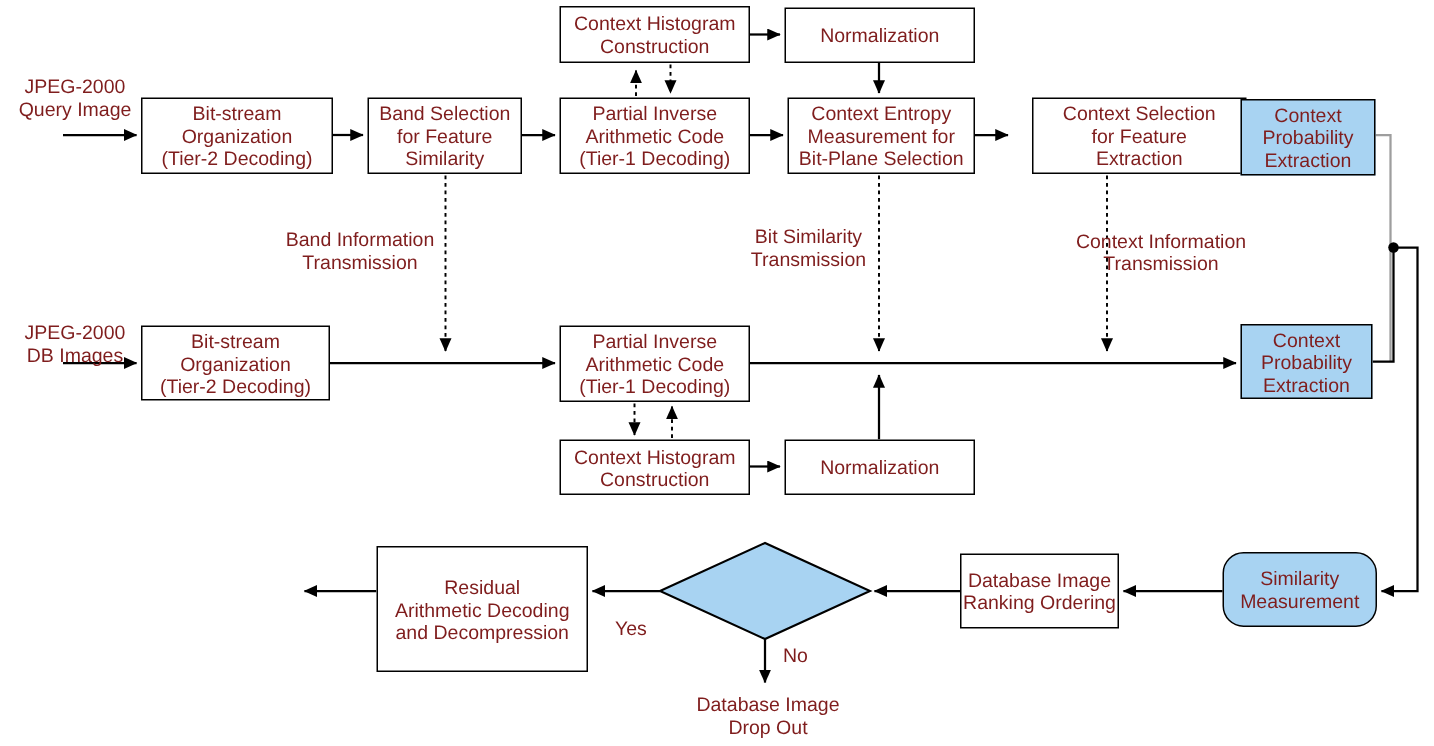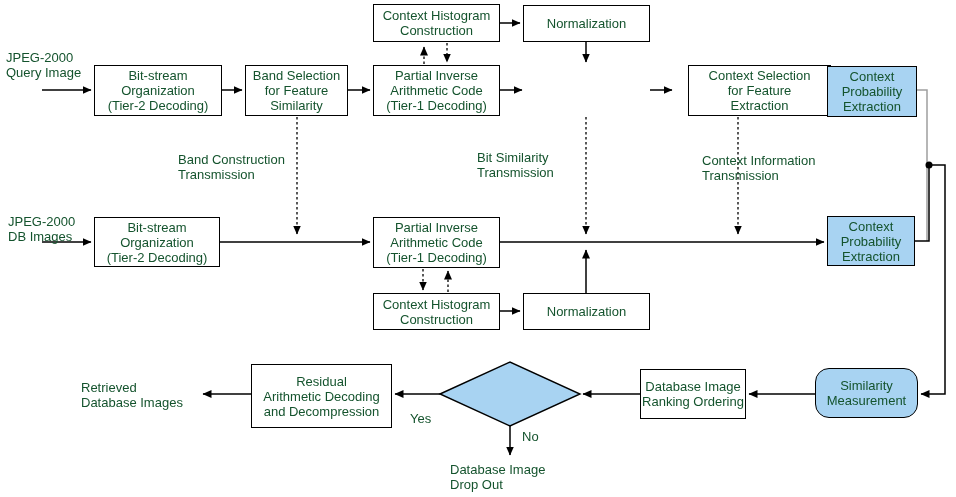--- a/index.html
+++ b/index.html
@@ -1,28 +1,28 @@
 <!DOCTYPE html>
 <html><head>
 <meta charset="utf-8">
 <style>
   html,body{margin:0;padding:0;background:#fff;}
   #canvas{
     position:relative;width:956px;height:497px;background:#ffffff;
-    font-family:"Liberation Sans", sans-serif;color:#14532d;overflow:hidden;
+    font-family:"Liberation Sans", sans-serif;color:#7f1d1d;overflow:hidden;
   }
   #wires{position:absolute;left:0;top:0;}
   .box{
     position:absolute;border:1.4px solid #000;background:#fff;
     display:flex;align-items:center;justify-content:center;
     text-align:center;white-space:pre-line;font-size:13px;line-height:15px;
     box-sizing:border-box;
   }
   .lbl{
-    position:absolute;white-space:pre-line;
+    position:absolute;text-align:center;white-space:pre-line;
     font-size:13px;line-height:15px;
   }
   .lbl.left{text-align:left;}
   .it{font-style:italic;font-family:"DejaVu Serif", serif;}
 </style>
 </head>
 <body>
 
 <div id="canvas">
 
@@ -78,20 +78,23 @@
 
   <div class="box" style="left:94px;top:65px;width:128px;height:51px;">Bit-stream
 Organization
 (Tier-2 Decoding)</div>
   <div class="box" style="left:245px;top:65px;width:103px;height:51px;">Band Selection
 for Feature
 Similarity</div>
   <div class="box" style="left:373px;top:65px;width:127px;height:51px;">Partial Inverse
 Arithmetic Code
 (Tier-1 Decoding)</div>
+  <div class="box" style="left:525px;top:65px;width:125px;height:51px;">Context Entropy
+Measurement for
+Bit-Plane Selection</div>
   <div class="box" style="left:688px;top:65px;width:143px;height:51px;">Context Selection
 for Feature
 Extraction</div>
   <div class="box hl" style="left: 827px; top: 66px; width: 90px; height: 51px; background-color: rgb(168, 211, 242);">Context
 Probability
 Extraction</div>
 
   <div class="box" style="left:94px;top:217px;width:126px;height:50px;">Bit-stream
 Organization
 (Tier-2 Decoding)</div>
@@ -99,39 +102,37 @@
 Arithmetic Code
 (Tier-1 Decoding)</div>
   <div class="box hl" style="left: 827px; top: 216px; width: 88px; height: 50px; background-color: rgb(168, 211, 242);">Context
 Probability
 Extraction</div>
 
   <div class="box" style="left:373px;top:293px;width:127px;height:37px;">Context Histogram
 Construction</div>
   <div class="box" style="left:523px;top:293px;width:127px;height:37px;">Normalization</div>
 
-  <div class="box" style="left:251px;top:364px;width:141px;height:64px;">Residual
+  <div class="box" style="left:251px;top:364px;width:141px;height:84px;">Residual
 Arithmetic Decoding
 and Decompression</div>
   <div class="box" style="left:640px;top:369px;width:106px;height:50px;">Database Image
 Ranking Ordering</div>
   <div class="box hl" style="left: 815px; top: 368px; width: 103px; height: 50px; background-color: rgb(168, 211, 242); border-radius: 14px;">Similarity
 Measurement</div>
 
 
   <div class="lbl" style="left:6px;top:50px;width:88px;">JPEG-2000
 Query Image</div>
   <div class="lbl" style="left:8px;top:214px;width:84px;">JPEG-2000
 DB Images</div>
-  <div class="lbl" style="left:81px;top:380px;width:124px;">Retrieved
-Database Images</div>
   <div class="lbl" style="left:450px;top:462px;width:124px;">Database Image
 Drop Out</div>
 
-  <div class="lbl" style="left:178px;top:152px;width:124px;">Band Construction
+  <div class="lbl" style="left:178px;top:152px;width:124px;">Band Information
 Transmission</div>
   <div class="lbl" style="left:477px;top:150px;width:124px;">Bit Similarity
 Transmission</div>
   <div class="lbl" style="left:702px;top:153px;width:144px;">Context Information
 Transmission</div>
   <div class="lbl left" style="left:410px;top:371px;width:34px;margin-top:40px;">Yes</div>
   <div class="lbl left" style="left:522px;top:429px;width:30px;">No</div>
 
 </div>
 

